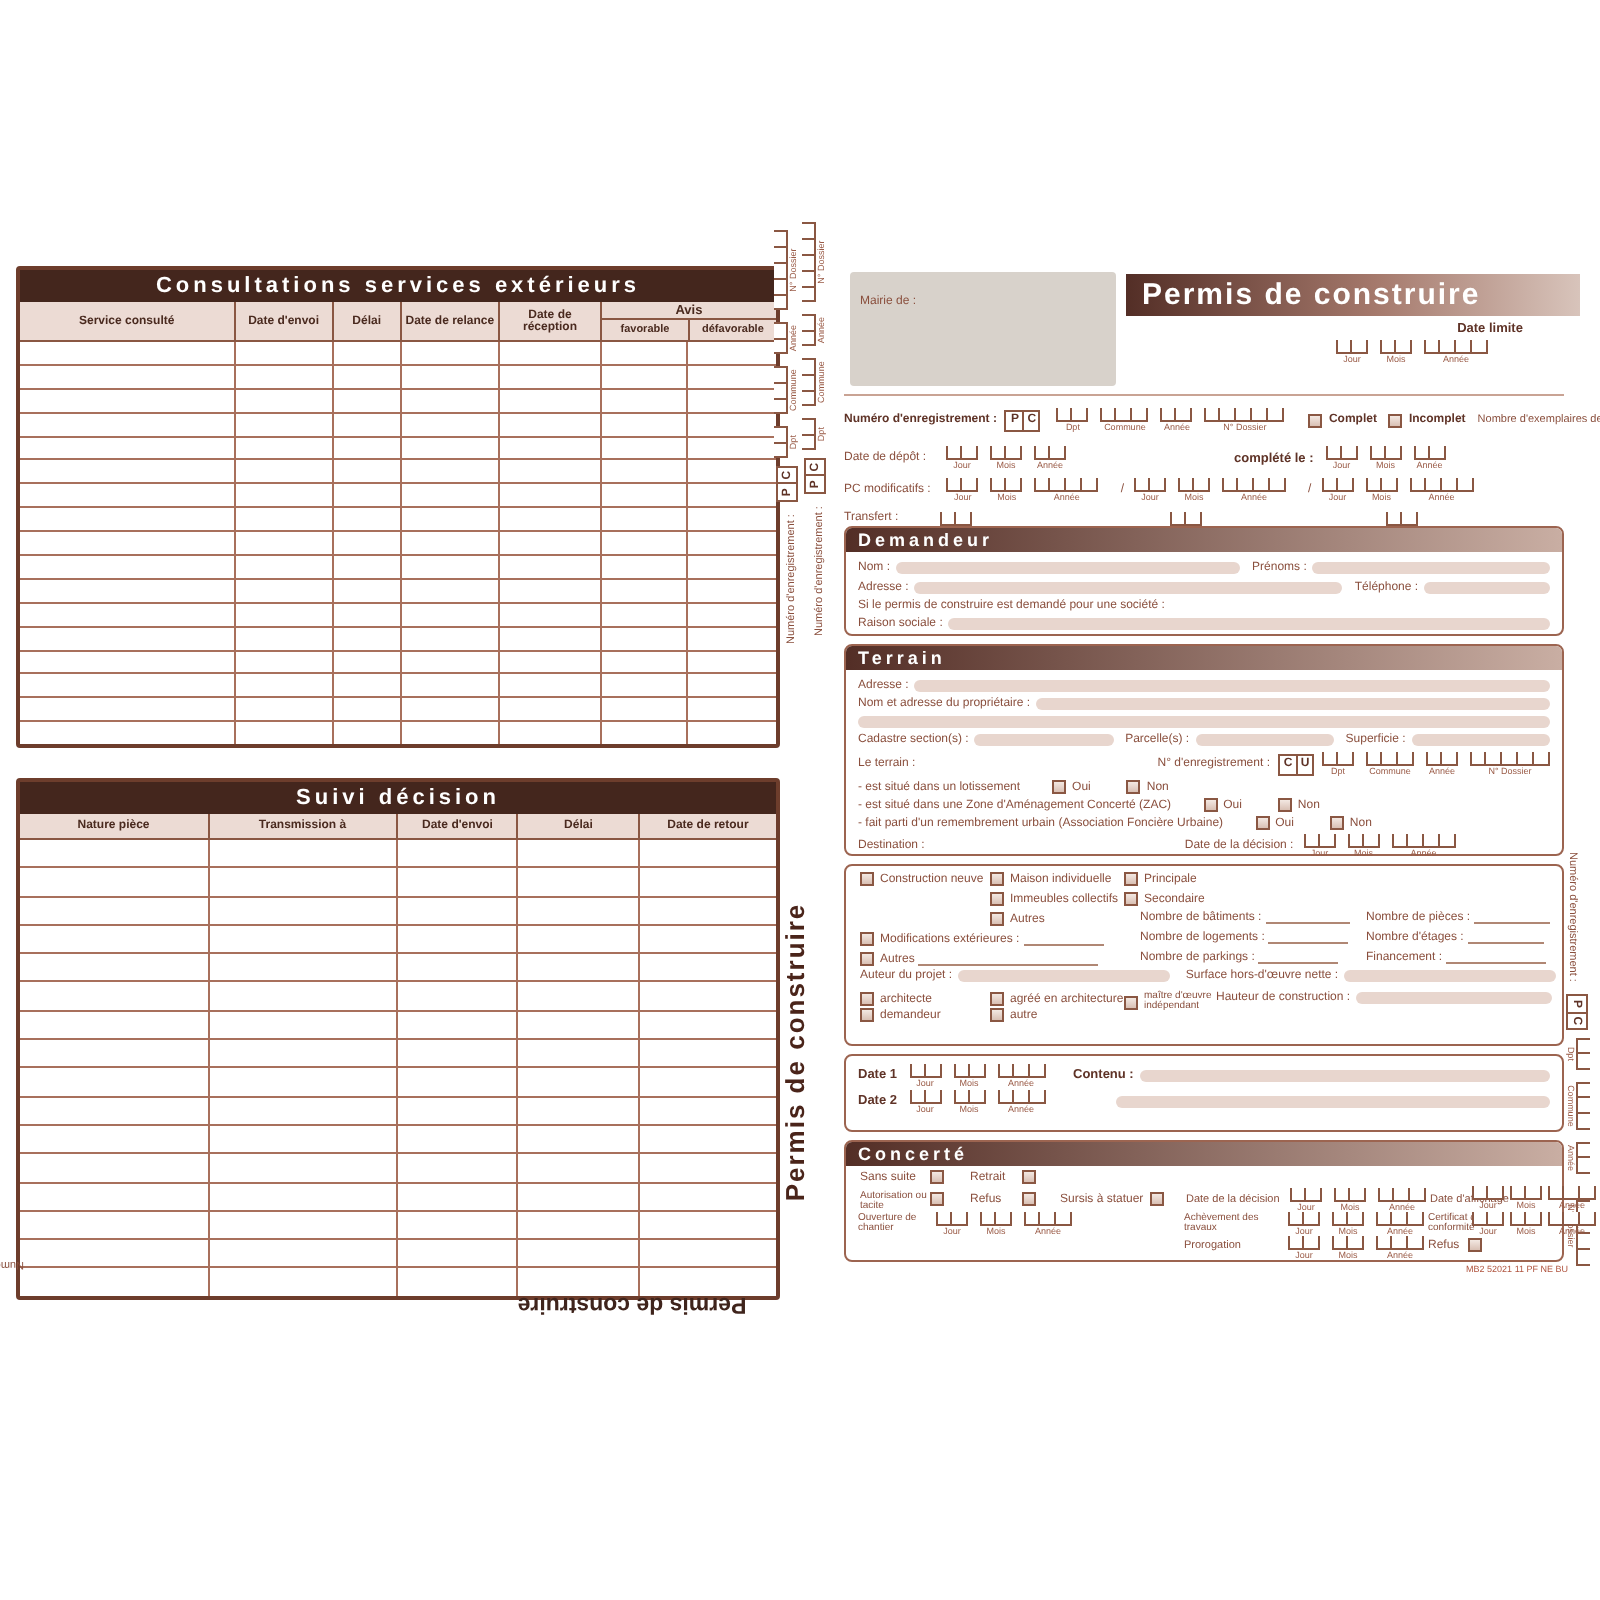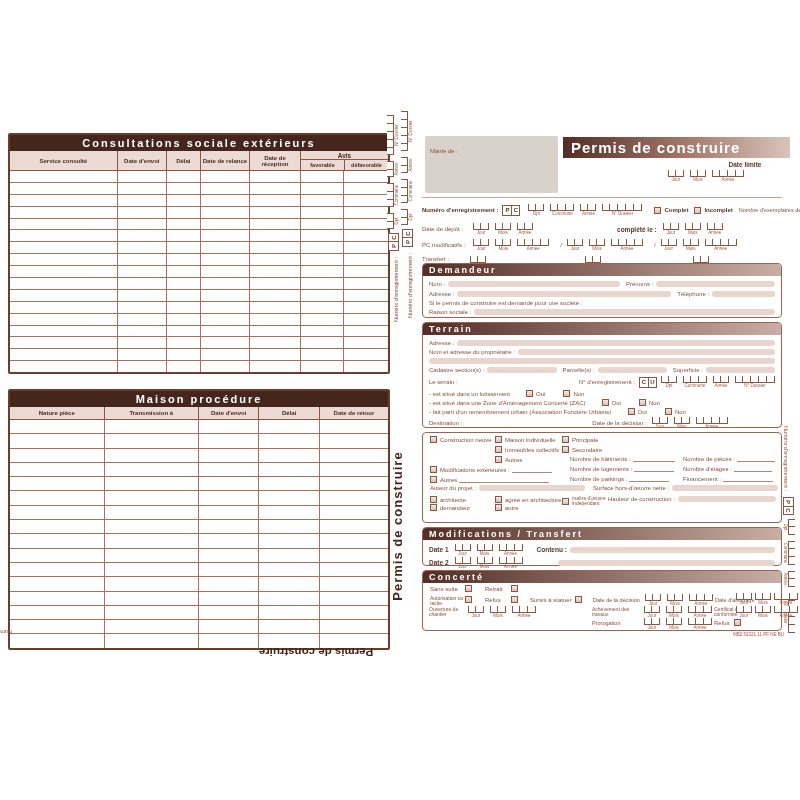--- a/index.html
+++ b/index.html
@@ -54,21 +54,21 @@
   .mairie{background:#d8d2cb;border-radius:2px;padding:3px 5px;}
   .spine{font-weight:bold;font-size:13px;color:#4a241a;letter-spacing:1px;transform-origin:0 0;}
   .flip{transform:rotate(180deg);}
   .hrule{position:absolute;height:1px;background:#c9a394;}
   .footer-code{font-size:4.5px;color:#b0543f;}
 </style>
 </head>
 <body>
 
 <div class="ftable" id="t1" style="left:8px;top:133px;width:382px;">
-  <div class="ftitle">Consultations sociale extérieurs</div>
+  <div class="ftitle">Consultations services extérieurs</div>
   <div class="thead" style="height:20px;">
     <div class="th" style="width:28.5%">Service consulté</div>
     <div class="th" style="width:13%">Date d'envoi</div>
     <div class="th" style="width:9%">Délai</div>
     <div class="th" style="width:13%">Date de relance</div>
     <div class="th" style="width:13.5%">Date de réception</div>
     <div class="havis" style="width:23%">
       <div class="avtop">Avis</div>
       <div class="avsub">
         <span>favorable</span>
@@ -267,21 +267,21 @@
         <span class="cell"></span>
         <span class="cell"></span>
         <span class="cell"></span>
         <span class="cell"></span>
       </span>
       <span class="dsub">N° Dossier</span>
     </span>
 </div>
 
 <div class="ftable" id="t2" style="left:8px;top:389px;width:382px;">
-  <div class="ftitle">Maison procédure</div>
+  <div class="ftitle">Suivi décision</div>
   <div class="thead" style="height:13px;">
     <div class="th" style="width:25%">Nature pièce</div>
     <div class="th" style="width:25%">Transmission à</div>
     <div class="th" style="width:16%">Date d'envoi</div>
     <div class="th" style="width:16%">Délai</div>
     <div class="th" style="width:18%;border-right:none;">Date de retour</div>
   </div>
   <div class="tbody">
       <div class="trow">
         <div class="tcell" style="width: 25%; height: 13.3px;"></div>
@@ -940,21 +940,20 @@
         <span class="lbl">demandeur</span>
       </span>
     <span class="abs row" style="left:72px;top:71px;">
         <span class="cb"></span>
         <span class="lbl">autre</span>
       </span>
   </div>
 </div>
 
 <div class="section" style="top:527px;height:39px;">
-  <div class="sechead">Modifications / Transfert</div>
   <div class="seccontent">
     <div class="row" style="height:13px;">
       <span class="blbl">Date 1</span>
       <span class="dg" style="margin-left:6px;">
           <span class="cg">
             <span class="cell"></span>
             <span class="cell"></span>
           </span>
           <span class="dsub">Jour</span>
         </span>

